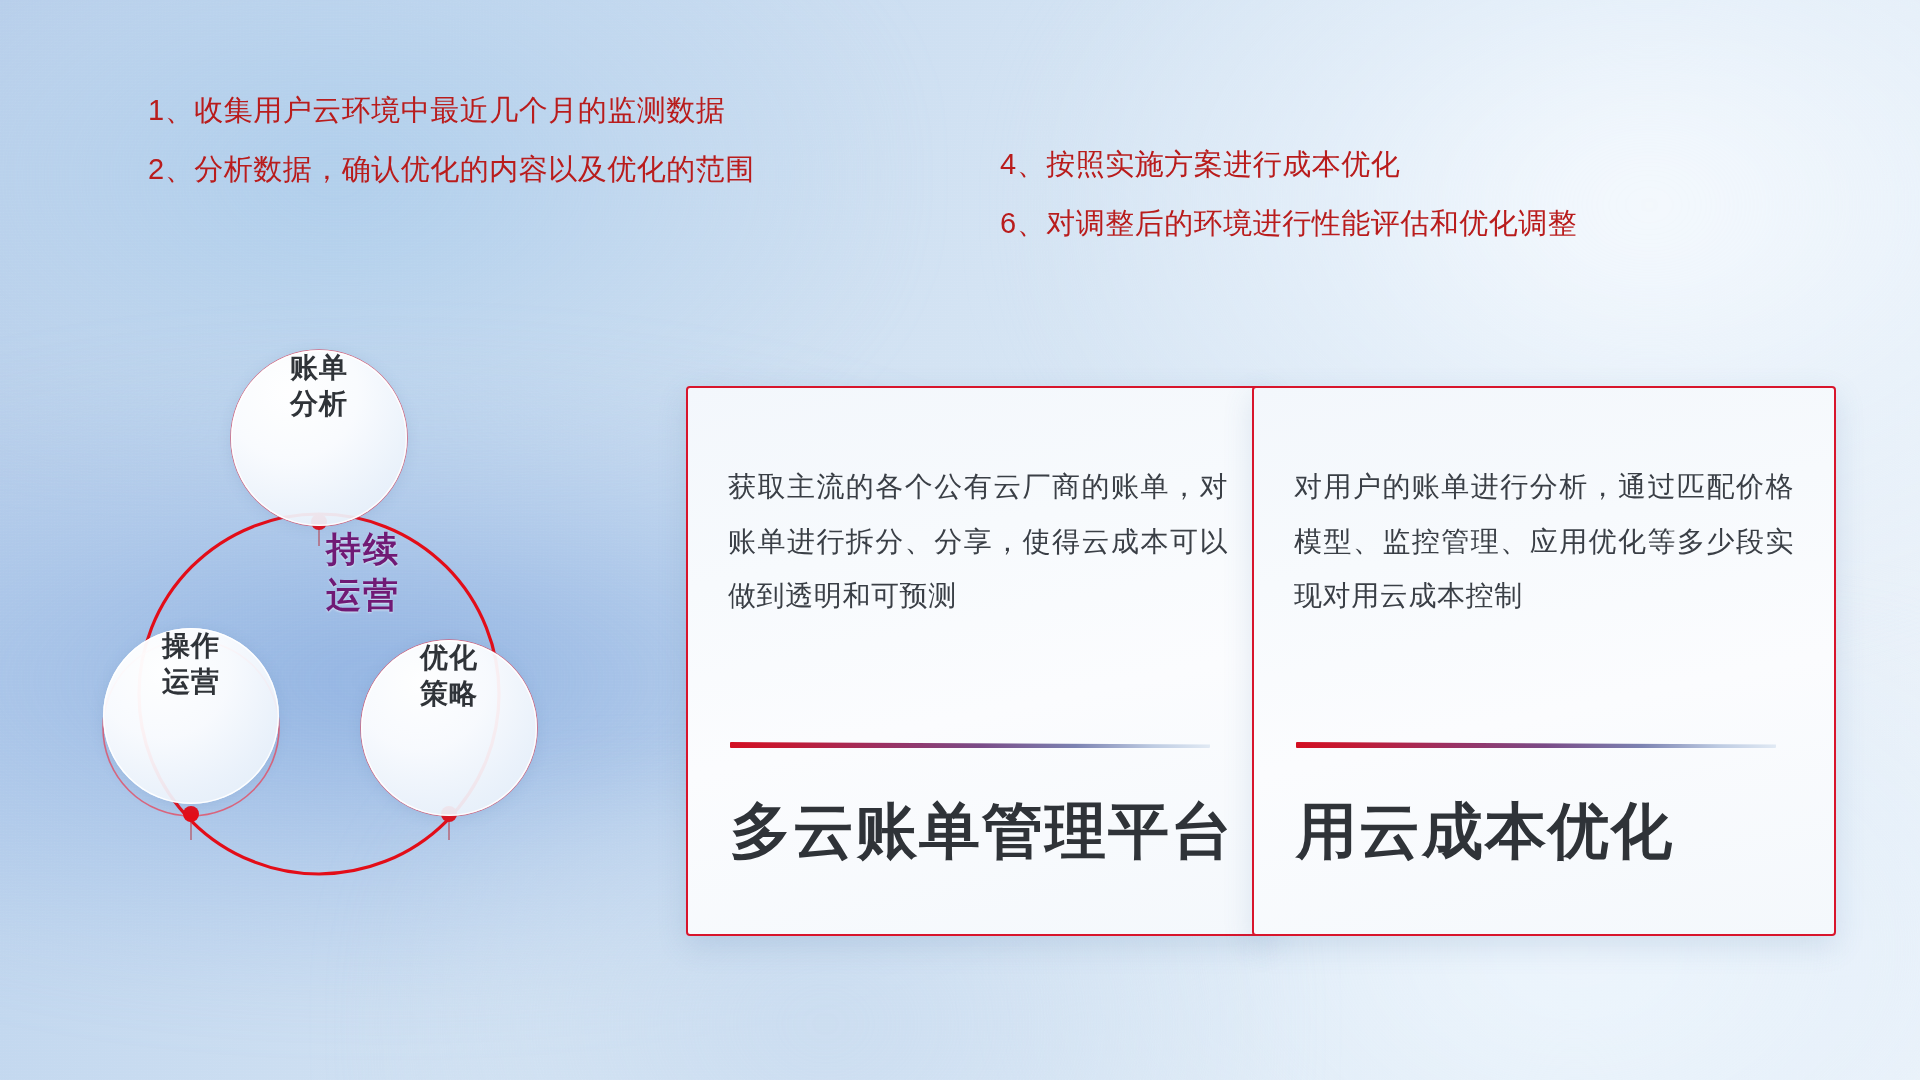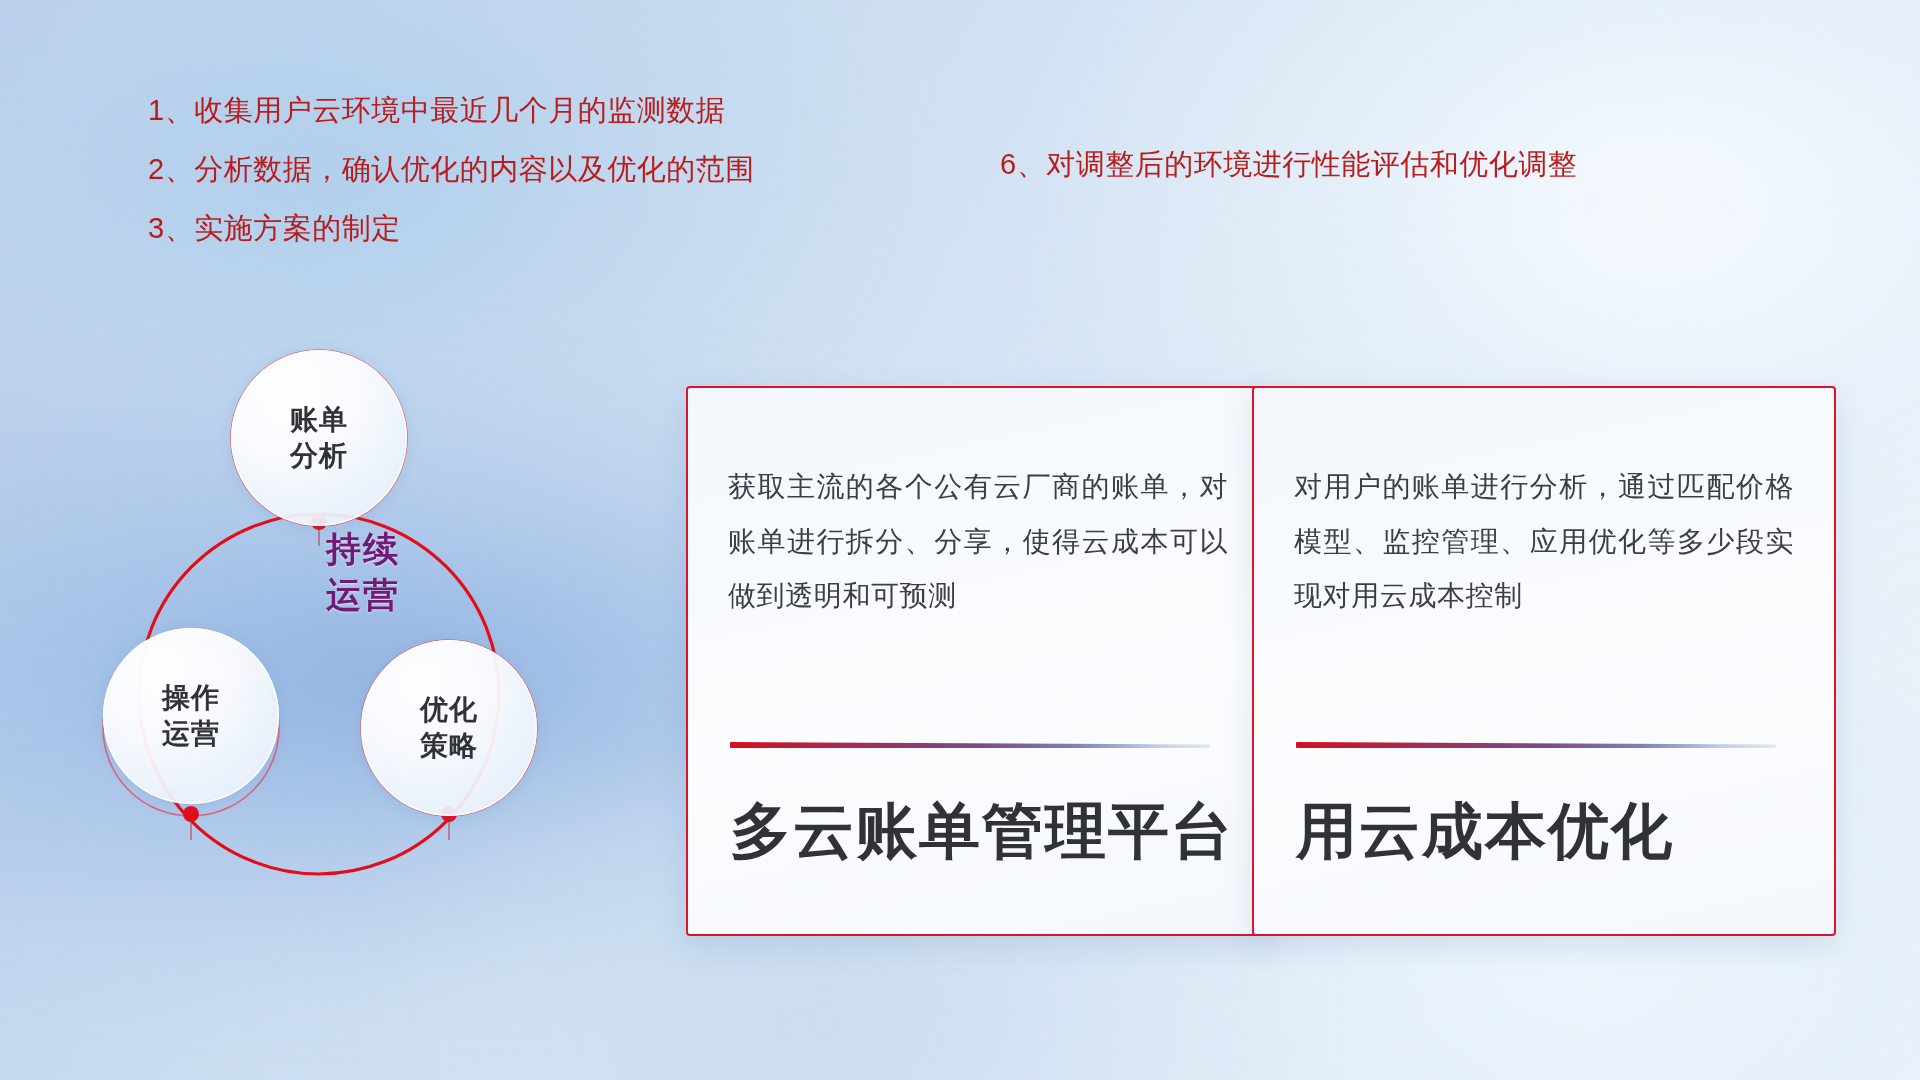--- a/index.html
+++ b/index.html
@@ -71,21 +71,21 @@
   }
 
   
   .venn{position:absolute;left:95px;top:350px;width:520px;height:600px;}
   .venn svg{position:absolute;left:0;top:0;overflow:visible;}
   .bubble{
     position:absolute;border-radius:50%;
     background:
       radial-gradient(circle at 34% 24%,rgba(255,255,255,.99) 0%,rgba(252,253,255,.95) 38%,rgba(239,245,252,.93) 70%,rgba(228,238,249,.92) 100%);
     box-shadow:0 2px 14px rgba(90,130,180,.18), inset 0 0 0 1.4px rgba(255,255,255,.9);
-    display:flex;align-items:center;justify-content:center;
+    display:flex;justify-content:center;
     text-align:center;
   }
   .bubble-label{
     font-size:28px;line-height:1.28;color:#2f3338;font-weight:700;
     letter-spacing:1px;
   }
   .b-top{left:136px;top:0px;width:176px;height:176px;}
   .b-bl{left:8px;top:278px;width:176px;height:176px;}
   .b-br{left:266px;top:290px;width:176px;height:176px;}
   .center-label{
@@ -136,24 +136,24 @@
   <div class="bg-blob4"></div>
   <div class="bg-blob5"></div>
   <div class="bg-grain"></div>
 </div>
 
 <div id="content">
 
   <div class="steps steps-left">
     <div class="step-line">1、收集用户云环境中最近几个月的监测数据</div>
     <div class="step-line">2、分析数据，确认优化的内容以及优化的范围</div>
-    <div class="step-line">3、实施方案的制定</div>
   </div>
 
   <div class="steps steps-right">
+    <div class="step-line">4、按照实施方案进行成本优化</div>
     <div class="step-line">6、对调整后的环境进行性能评估和优化调整</div>
   </div>
 
   <div class="top-divider"></div>
 
   <div class="venn">
 
     <svg width="520" height="600" viewBox="0 0 520 600">
       <defs>
         <linearGradient id="ringFade" x1="0" y1="0" x2="0" y2="1">

